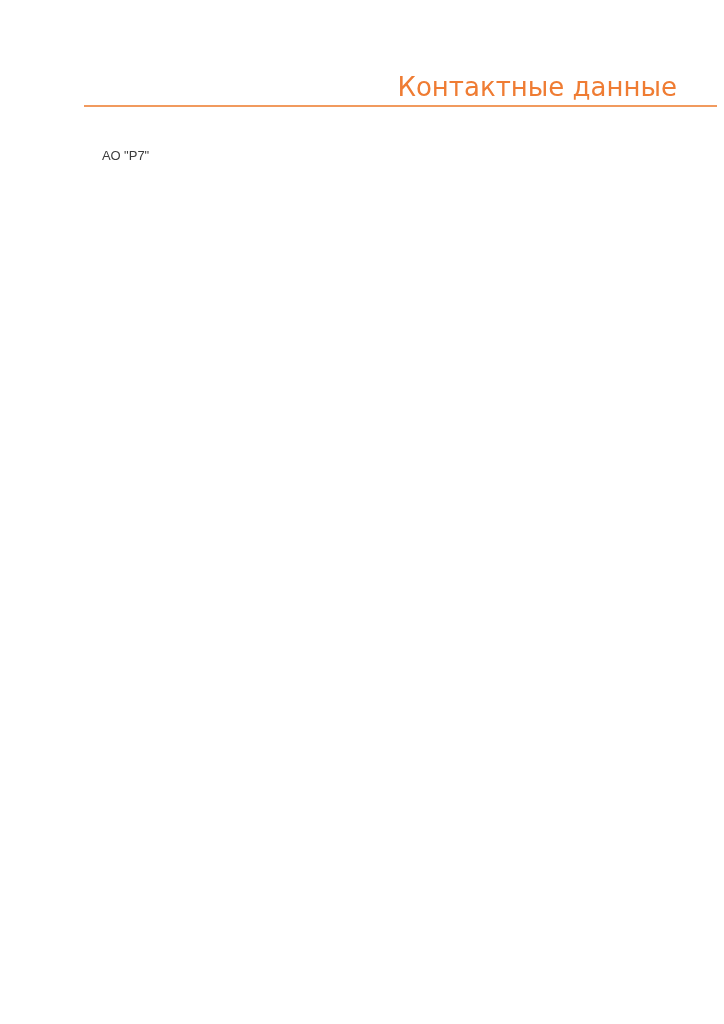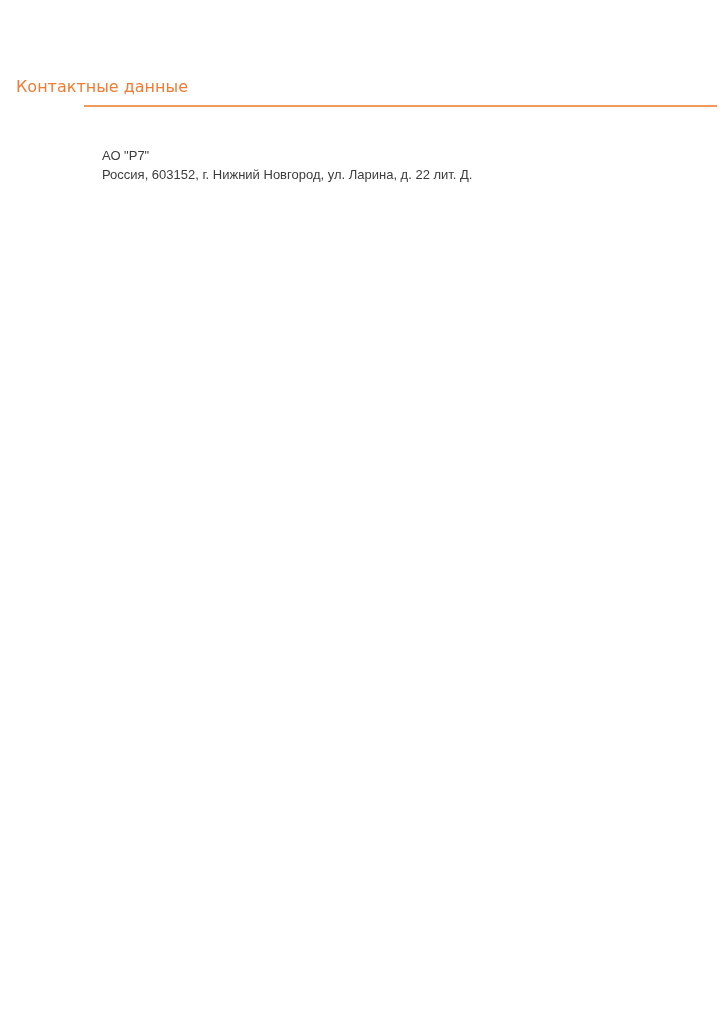--- a/index.html
+++ b/index.html
@@ -11,26 +11,26 @@
       position: relative;
       width: 724px;
       height: 1024px;
       background: #ffffff;
       overflow: hidden;
       font-family: "Liberation Sans", sans-serif;
     }
     .page-title {
       position: absolute;
       top: 72px;
-      left: 16px;
+      left: 4px;
       right: 47px;
       margin: 0;
-      text-align: left;
+      text-align: right;
       font-family: "DejaVu Sans", "Liberation Sans", sans-serif;
-      font-size: 16px;
+      font-size: 26px;
       font-weight: 400;
       letter-spacing: 0px;
       color: #ef7c33;
       line-height: 30px;
       white-space: nowrap;
     }
     .header-rule {
       position: absolute;
       top: 105px;
       left: 84px;
@@ -58,16 +58,15 @@
 <body>
 
 <div class="page">
 
   <h1 class="page-title">Контактные данные</h1>
 
   <div class="header-rule"></div>
 
   <div class="contact-block">
     <p class="contact-line">АО "Р7"</p>
-    <p class="contact-line">Россия, 603152, г. Нижний Новгород, ул. Ларина, д. 22 лит. Д.</p>
   </div>
 
 </div>
 
 </body></html>

